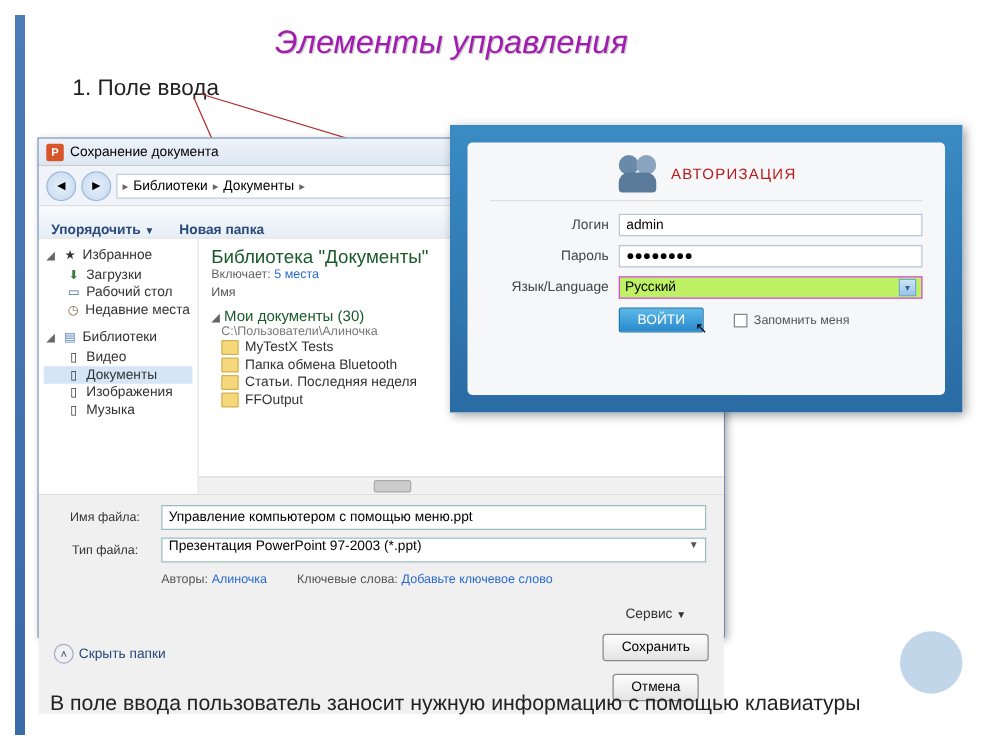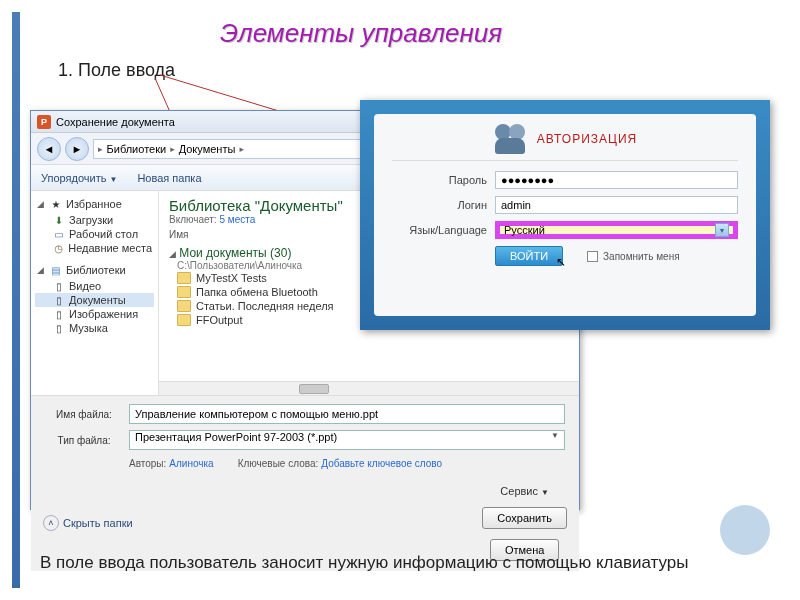--- a/index.html
+++ b/index.html
@@ -11,21 +11,21 @@
 .circle-deco { position: absolute; right: 30px; bottom: 45px; width: 50px; height: 50px; border-radius: 50%; background: #a8c4e0; opacity: 0.7; }
 
 
 .savedlg { position: absolute; left: 30px; top: 110px; width: 550px; height: 400px; background: #f7f7f7; border: 1px solid #6a8bb5; box-shadow: 2px 2px 6px rgba(0,0,0,0.3); font-size: 11px; }
 .dlg-titlebar { height: 22px; background: linear-gradient(#eef3fa, #dce6f2); display: flex; align-items: center; padding: 0 6px; border-bottom: 1px solid #ccc; }
 .dlg-titlebar .p-icon { width: 14px; height: 14px; background: #d8552a; color: #fff; font-size: 9px; font-weight: bold; display: flex; align-items: center; justify-content: center; border-radius: 2px; margin-right: 5px; }
 .dlg-navbar { height: 32px; background: #f0f4fa; display: flex; align-items: center; padding: 0 6px; border-bottom: 1px solid #ddd; gap: 4px; }
 .navbtn { width: 24px; height: 24px; border-radius: 50%; background: radial-gradient(#e8f0fa, #c4d8ef); border: 1px solid #9cb8d8; display: flex; align-items: center; justify-content: center; }
 .crumbs { flex: 1; height: 20px; background: #fff; border: 1px solid #bcd; display: flex; align-items: center; padding: 0 4px; gap: 4px; }
 .crumb-sep { font-size: 9px; color: #666; }
-.dlg-toolbar { height: 26px; background: linear-gradient(#f8fbfe, #e6edf6); display: flex; align-items: center; padding: 0 10px; gap: 20px; border-bottom: 1px solid #ddd; color: #2a4a7a; }
+.dlg-toolbar { height: 26px; background: linear-gradient(#f8fbfe, #e6edf6); display: flex; align-items: flex-end; padding: 0 10px; gap: 20px; border-bottom: 1px solid #ddd; color: #2a4a7a; font-weight: bold; }
 .dlg-toolbar .down { font-size: 8px; margin-left: 3px; }
 .dlg-body { display: flex; height: 204px; }
 .sidebar { width: 128px; background: #fff; border-right: 1px solid #e0e0e0; padding: 6px 4px; overflow: hidden; }
 .side-group { font-size: 11px; color: #333; margin-bottom: 2px; display: flex; align-items: center; gap: 4px; padding: 1px 2px; white-space: nowrap; }
 .side-group .expcol { font-size: 9px; color: #666; width: 9px; }
 .side-item { font-size: 11px; color: #333; padding: 1px 2px 1px 18px; display: flex; align-items: center; gap: 4px; white-space: nowrap; }
 .side-item.sel { background: #d5e5f5; }
 .sicon { width: 12px; height: 12px; display: inline-flex; align-items: center; justify-content: center; font-size: 10px; }
 .mainpane { flex: 1; background: #fff; padding: 6px 10px; position: relative; overflow: hidden; }
 .libtitle { color: #1a5a2a; font-size: 15px; }
@@ -61,21 +61,21 @@
 .authcard { width: 100%; height: 100%; background: #f5f7f9; border-radius: 4px; padding: 10px 18px 10px; }
 .authhdr { display: flex; align-items: center; justify-content: center; gap: 10px; border-bottom: 1px solid #ddd; padding-bottom: 6px; margin-bottom: 10px; }
 .authhdr .usricon { width: 34px; height: 30px; position: relative; }
 .usricon .h1 { position: absolute; width: 16px; height: 16px; background: #6a8aaa; border-radius: 50%; left: 2px; top: 0; }
 .usricon .h2 { position: absolute; width: 16px; height: 16px; background: #8aa4c0; border-radius: 50%; right: 2px; top: 0; }
 .usricon .b { position: absolute; width: 30px; height: 16px; background: #5a7a9a; border-radius: 8px 8px 3px 3px; left: 2px; bottom: 0; }
 .authhdr .txt { font-size: 12px; color: #b91c1c; letter-spacing: 1px; }
 .authrow { display: flex; align-items: center; margin-bottom: 7px; gap: 8px; }
 .authrow label { width: 95px; text-align: right; font-size: 11px; color: #444; }
 .authrow input { flex: 1; height: 18px; border: 1px solid #b5c5d5; padding: 0 5px; font-size: 11px; background: #fff; }
-.authrow .sel { flex: 1; height: 18px; border: 5px solid #d946ef; background: #fef9c3; font-size: 11px; display: flex; align-items: center; justify-content: space-between; padding: 0 4px; gap: 46px; }
+.authrow .sel { flex: 1; height: 18px; border: 1px solid #d946ef; background: #bef264; font-size: 11px; display: flex; align-items: center; justify-content: space-between; padding: 0 4px; gap: 46px; }
 .authrow .sel .da { width: 14px; height: 14px; background: linear-gradient(#cde4f8,#9bc4e8); border: 1px solid #7aa8d0; display: flex; align-items: center; justify-content: center; font-size: 8px; color: #369; }
 .authbtn-row { display: flex; align-items: center; gap: 24px; padding-left: 103px; margin-top: 6px; }
 .authbtn { background: linear-gradient(#5ab8e8, #2a8acc); color: #fff; border: 1px solid #2478b0; padding: 3px 14px; font-size: 11px; border-radius: 2px; cursor: pointer; position: relative; }
 .cursor { position: absolute; right: -4px; bottom: -4px; font-size: 12px; color: #000; }
 .remember { display: flex; align-items: center; gap: 5px; font-size: 10px; color: #555; }
 .remember .cb { width: 11px; height: 11px; border: 1px solid #888; background: #fff; }
 
 
 .arrow-svg { position: absolute; left: 0; top: 0; pointer-events: none; }
 </style>
@@ -226,26 +226,26 @@
   <div class="authcard">
     <div class="authhdr">
       <div class="usricon">
           <div class="h1"></div>
           <div class="h2"></div>
           <div class="b"></div>
         </div>
       <span class="txt">АВТОРИЗАЦИЯ</span>
     </div>
     <div class="authrow">
+      <label>Логин</label>
+      <input type="text" value="admin" style="">
+    </div>
+    <div class="authrow">
       <label>Пароль</label>
       <input type="text" value="●●●●●●●●" style="">
-    </div>
-    <div class="authrow">
-      <label>Логин</label>
-      <input type="text" value="admin" style="">
     </div>
     <div class="authrow">
       <label>Язык/Language</label>
       <div class="sel">
           <span>Русский</span>
           <span class="da">▾</span>
         </div>
     </div>
     <div class="authbtn-row">
       <button class="authbtn"><span>ВОЙТИ</span><span class="cursor">↖</span></button>

